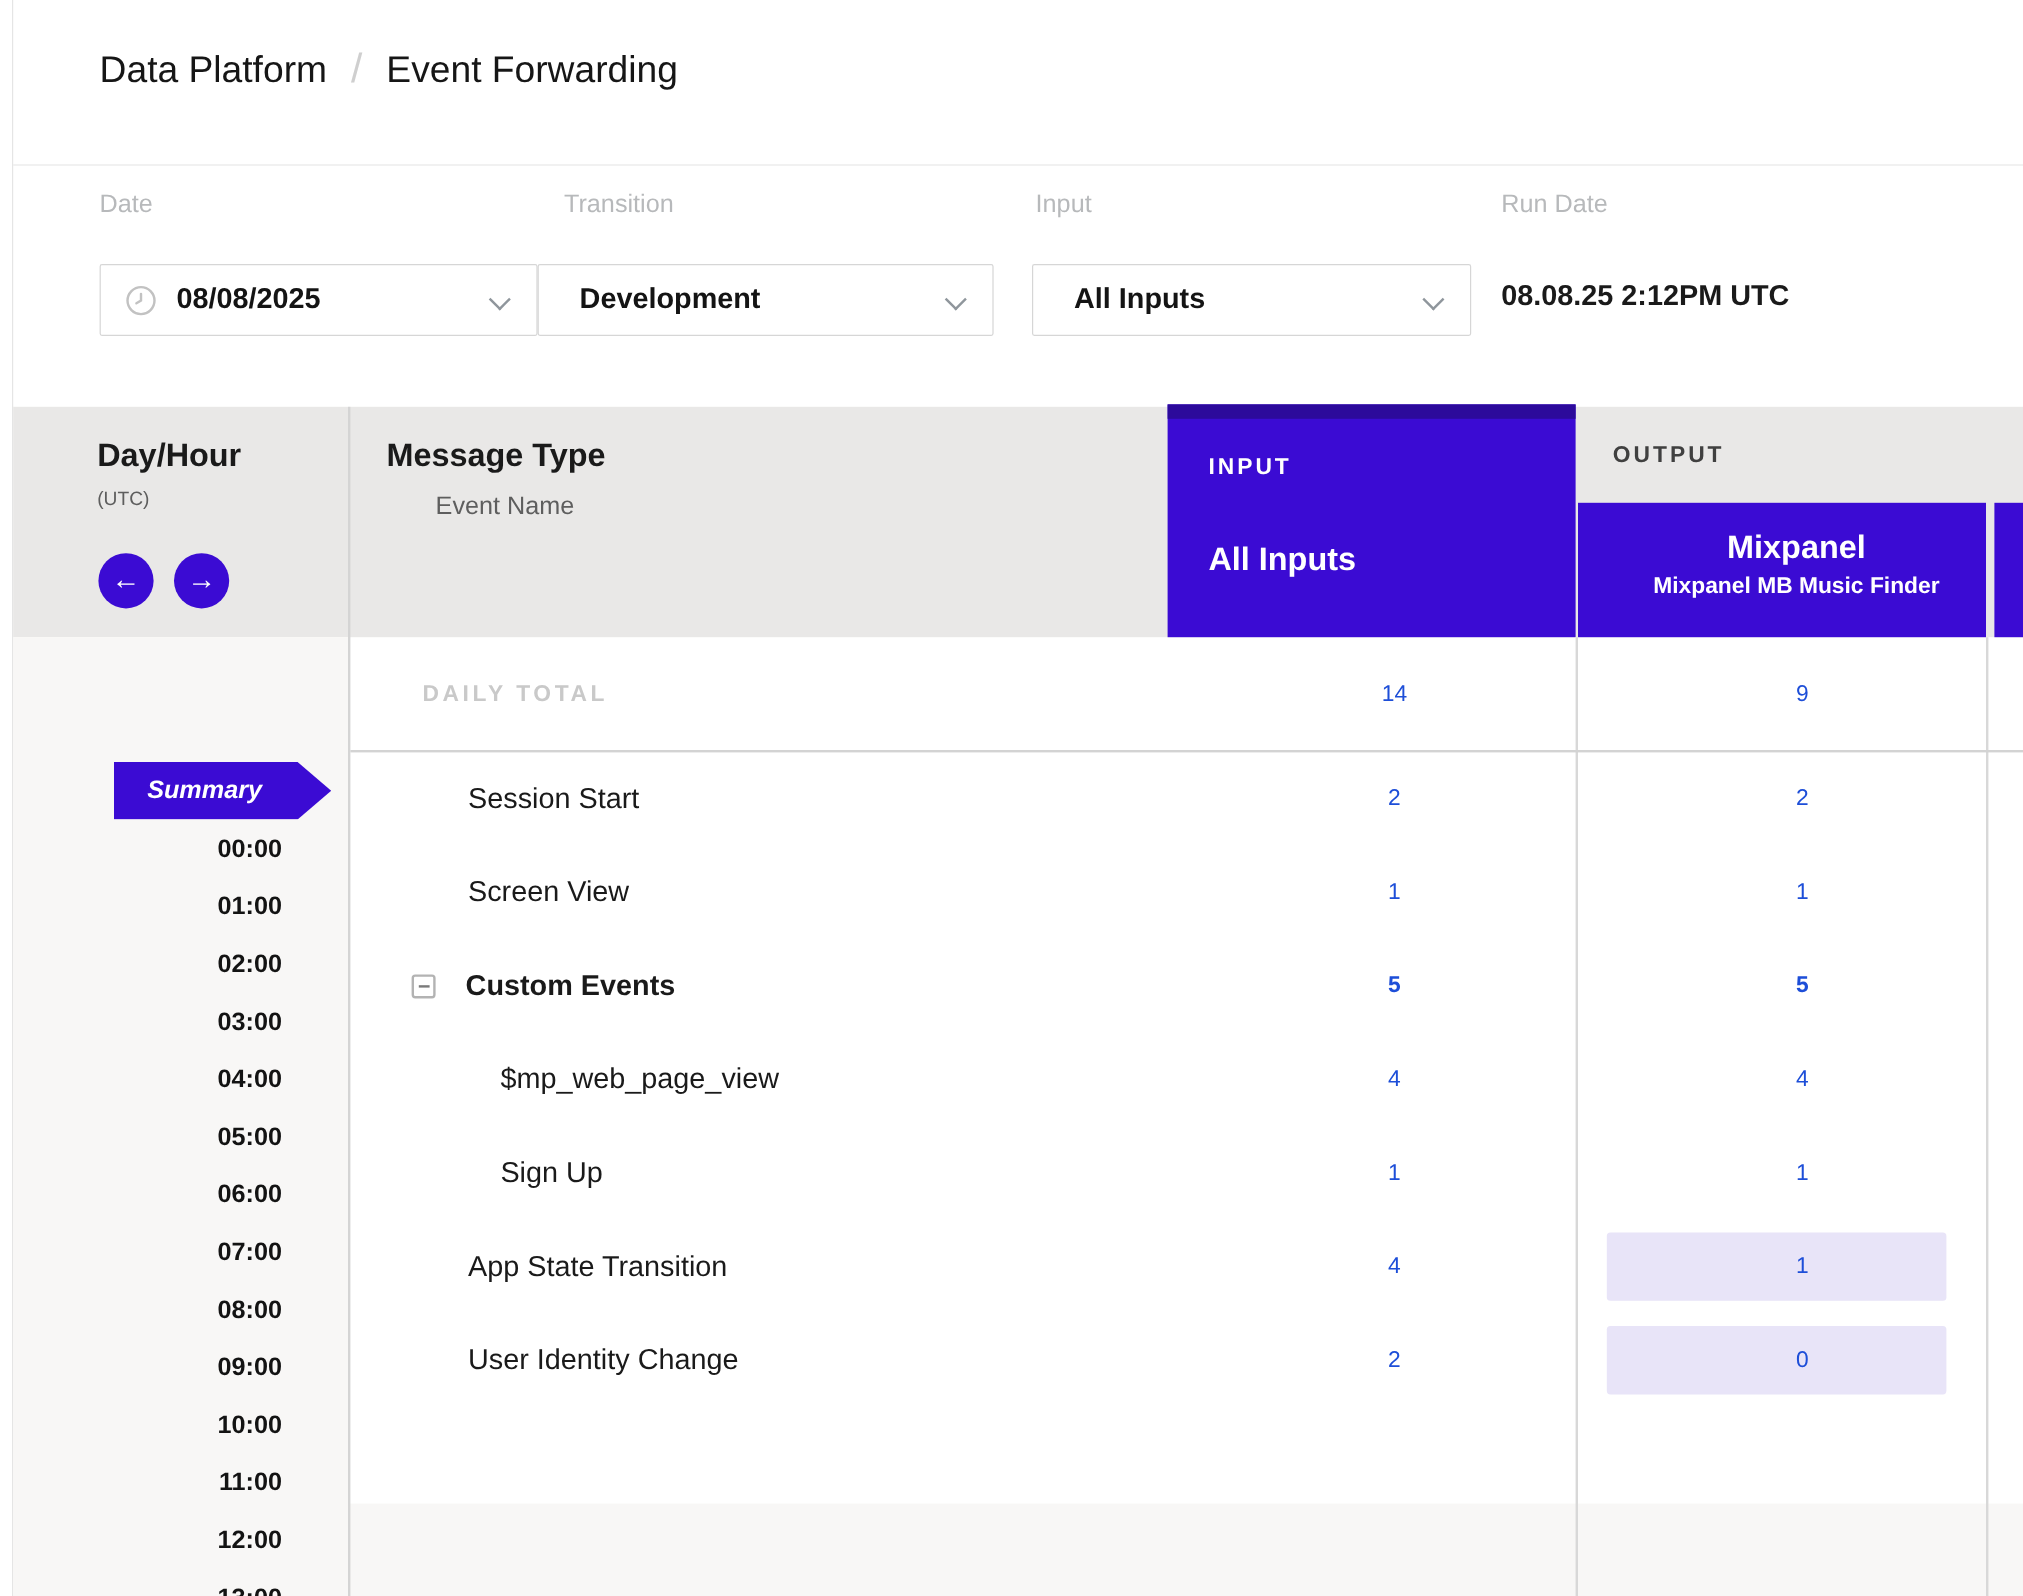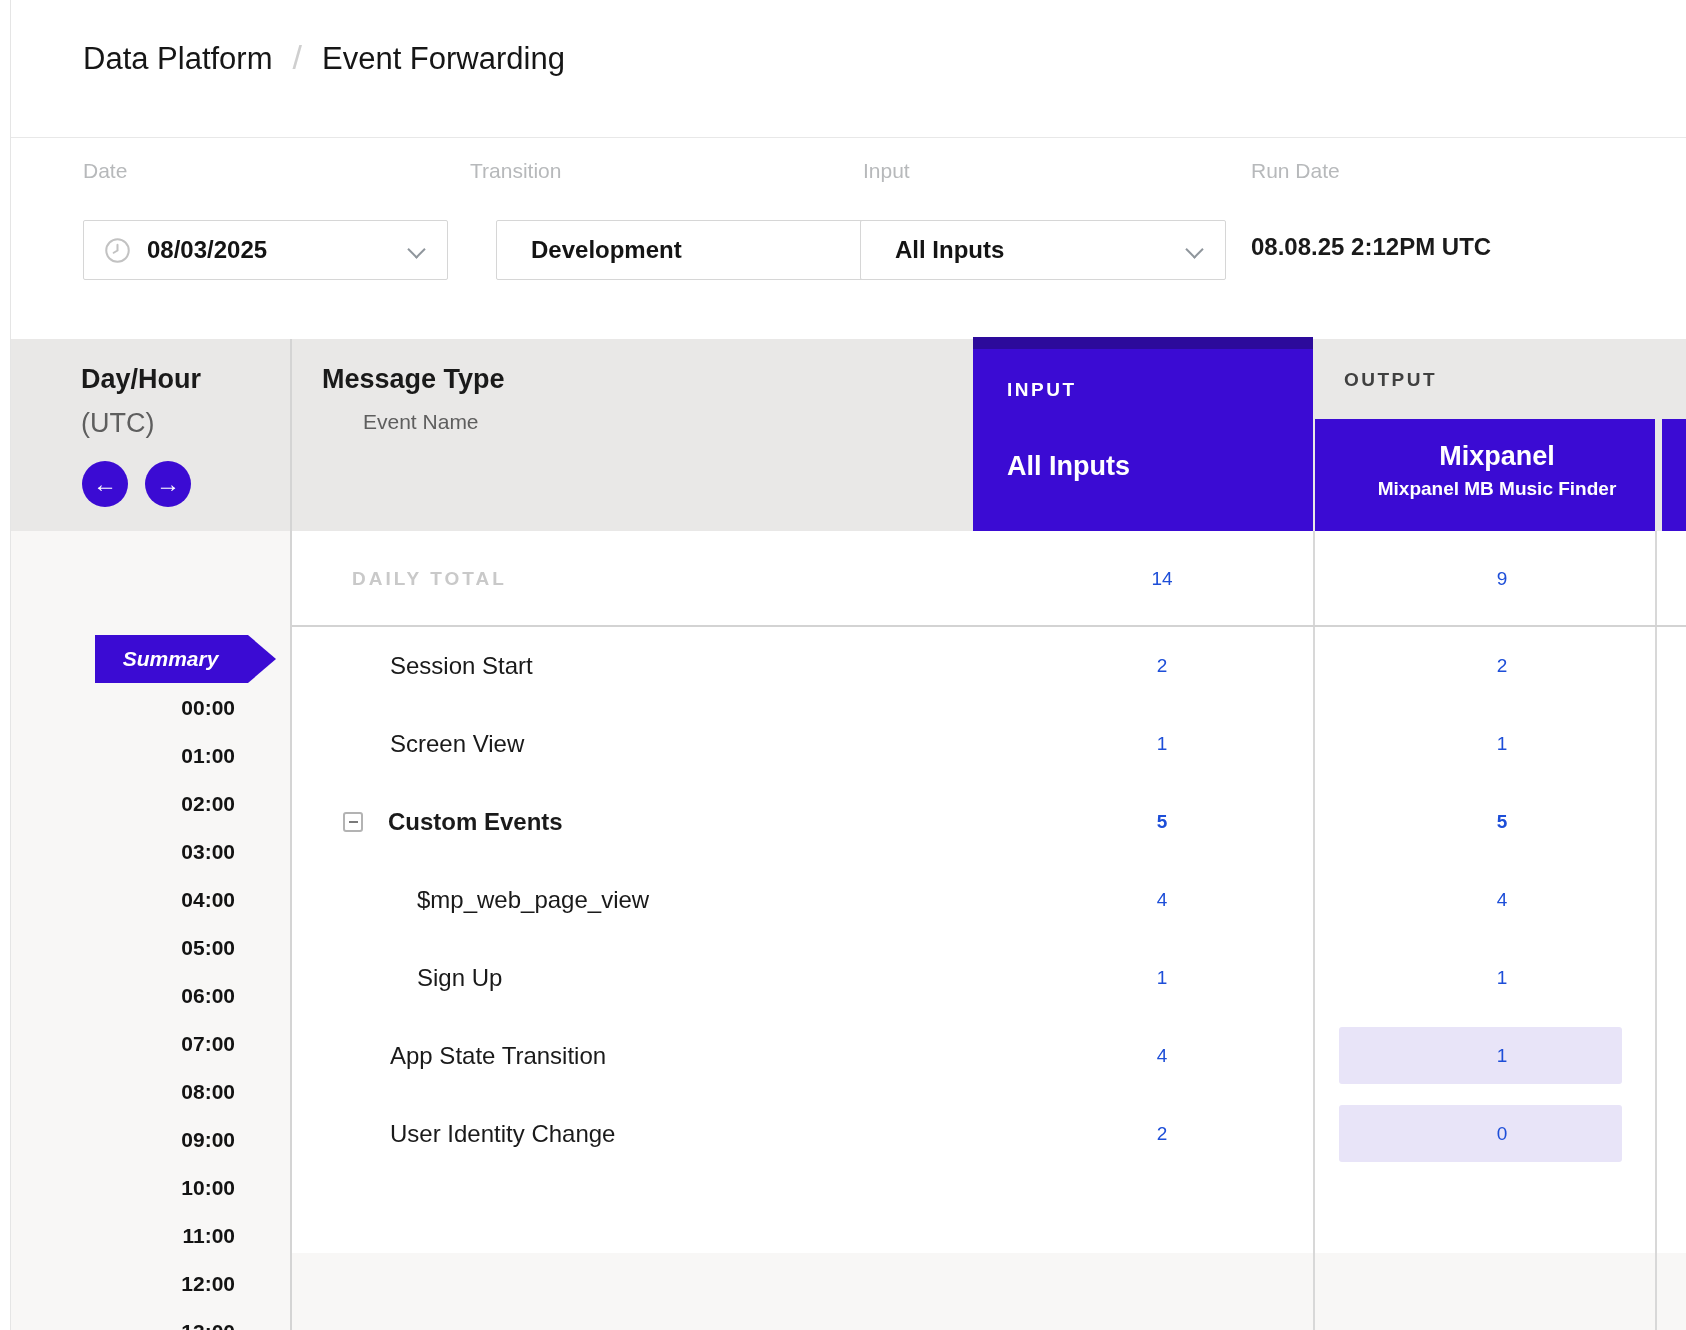--- a/index.html
+++ b/index.html
@@ -20,21 +20,21 @@
 
   .flabel{top:158px;font-size:21px;color:#b7b9bb;line-height:26px;}
   .fbox{top:220px;height:60px;background:#fff;border:1px solid var(--line);border-radius:2px;display:flex;align-items:center;cursor:pointer;}
   .fbox .val{font-weight:bold;font-size:24px;color:#141414;}
   .chev{position:absolute;right:24px;top:22px;width:13px;height:13px;border-right:2.5px solid #8f969c;border-bottom:2.5px solid #8f969c;transform:rotate(45deg);}
   .clock{margin-left:20px;margin-right:16px;flex:0 0 auto;}
   .run-date{left:1251px;top:233px;font-weight:bold;font-size:24px;}
 
   .band{left:11px;top:339px;width:1675px;height:192px;background:var(--band);}
   .dh-title{left:81px;top:364px;font-weight:bold;font-size:27px;}
-  .dh-sub{left:81px;top:408px;font-size:27px;color:#5e5e5e;}
+  .dh-sub{left:81px;top:408px;font-size:16px;color:#5e5e5e;}
   .nav-btn{top:461px;width:46px;height:46px;border-radius:50%;background:var(--purple);color:#fff;font-size:24px;line-height:46px;text-align:center;cursor:pointer;}
   .mt-title{left:322px;top:364px;font-weight:bold;font-size:27px;}
   .mt-sub{left:363px;top:410px;font-size:21px;color:#5e5e5e;}
 
   .input-block{left:973px;top:337px;width:340px;height:194px;background:var(--purple);border-top:12px solid var(--purple-dark);}
   .input-block .sec{position:absolute;left:34px;top:30px;color:#fff;font-weight:bold;font-size:19px;letter-spacing:2.5px;}
   .input-block .ttl{position:absolute;left:34px;top:102px;color:#fff;font-weight:bold;font-size:27px;}
   .output-label{left:1344px;top:369px;font-weight:bold;font-size:19px;letter-spacing:2.5px;color:#404040;}
   .mix-block{left:1315px;top:419px;width:340px;height:112px;background:var(--purple);color:#fff;text-align:center;padding-left:24px;}
   .mix-block .ttl{margin-top:22px;font-weight:bold;font-size:27px;}
@@ -89,25 +89,25 @@
   <div class="abs flabel" style="left:83px">Date</div>
   <div class="abs flabel" style="left:470px">Transition</div>
   <div class="abs flabel" style="left:863px">Input</div>
   <div class="abs flabel" style="left:1251px">Run Date</div>
 
   <div class="abs fbox" style="left:83px;width:365px">
     <svg class="clock" width="27" height="27" viewBox="0 0 24 24" fill="none" stroke="#c2c2c2" stroke-width="1.8" stroke-linecap="round">
         <circle cx="12" cy="12" r="10"></circle>
         <path d="M12 7v5l-3.4 2"></path>
       </svg>
-    <span class="val">08/03/2025</span>
+    <span class="val">08/08/2025</span>
     <span class="chev"></span>
   </div>
 
-  <div class="abs fbox" style="left:496px;width:412px">
+  <div class="abs fbox" style="left:448px;width:380px">
     <span class="val" style="margin-left:34px">Development</span>
     <span class="chev"></span>
   </div>
 
   <div class="abs fbox" style="left:860px;width:366px">
     <span class="val" style="margin-left:34px">All Inputs</span>
     <span class="chev"></span>
   </div>
 
   <div class="abs run-date">08.08.25 2:12PM UTC</div>

